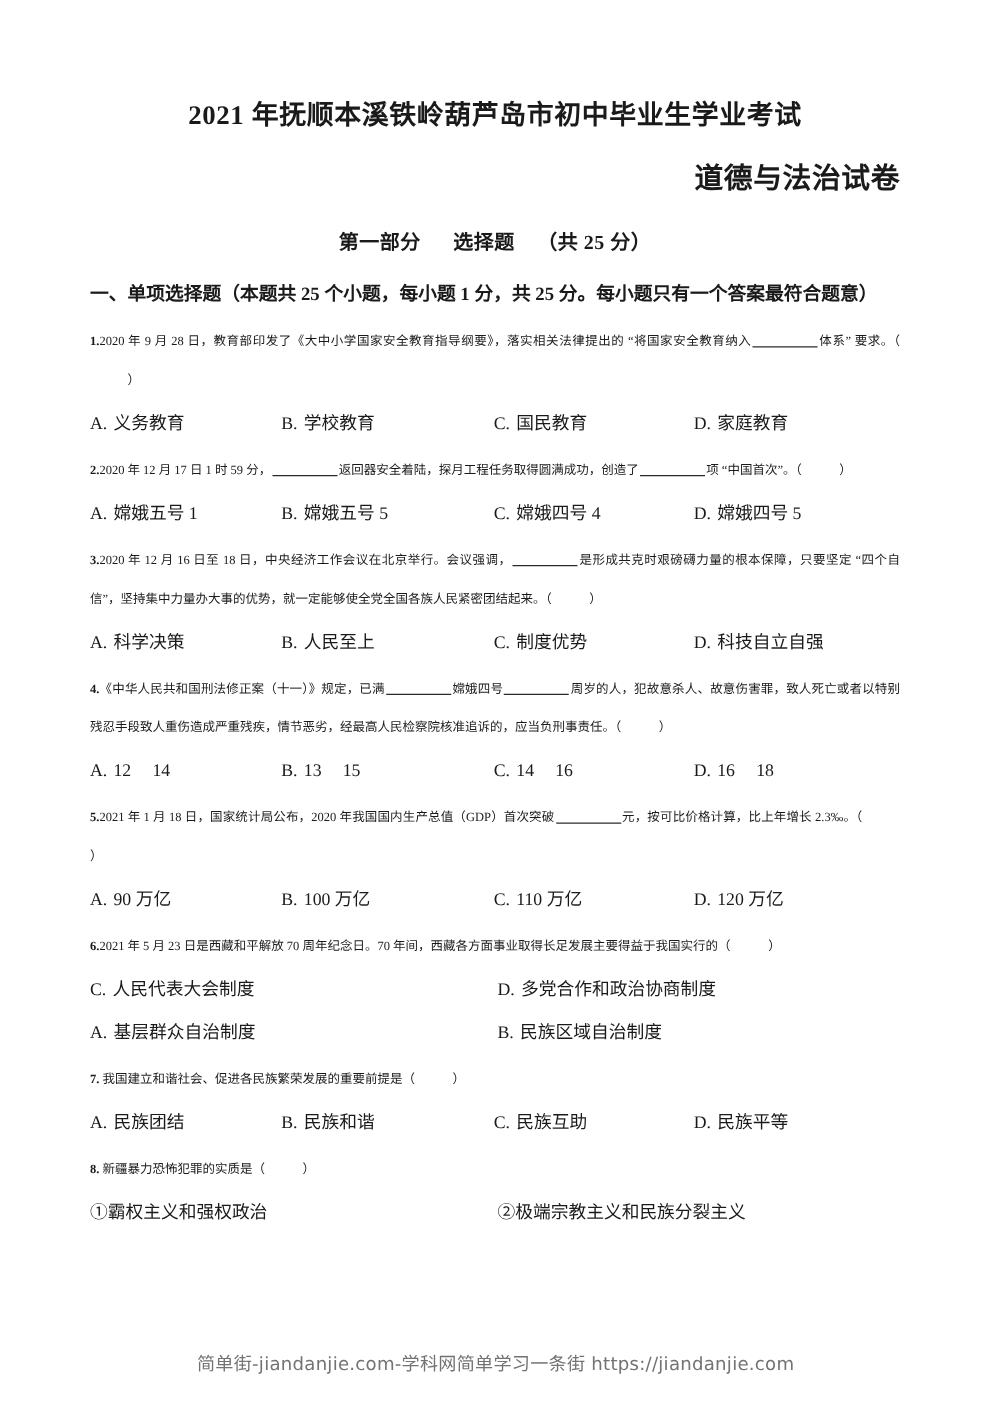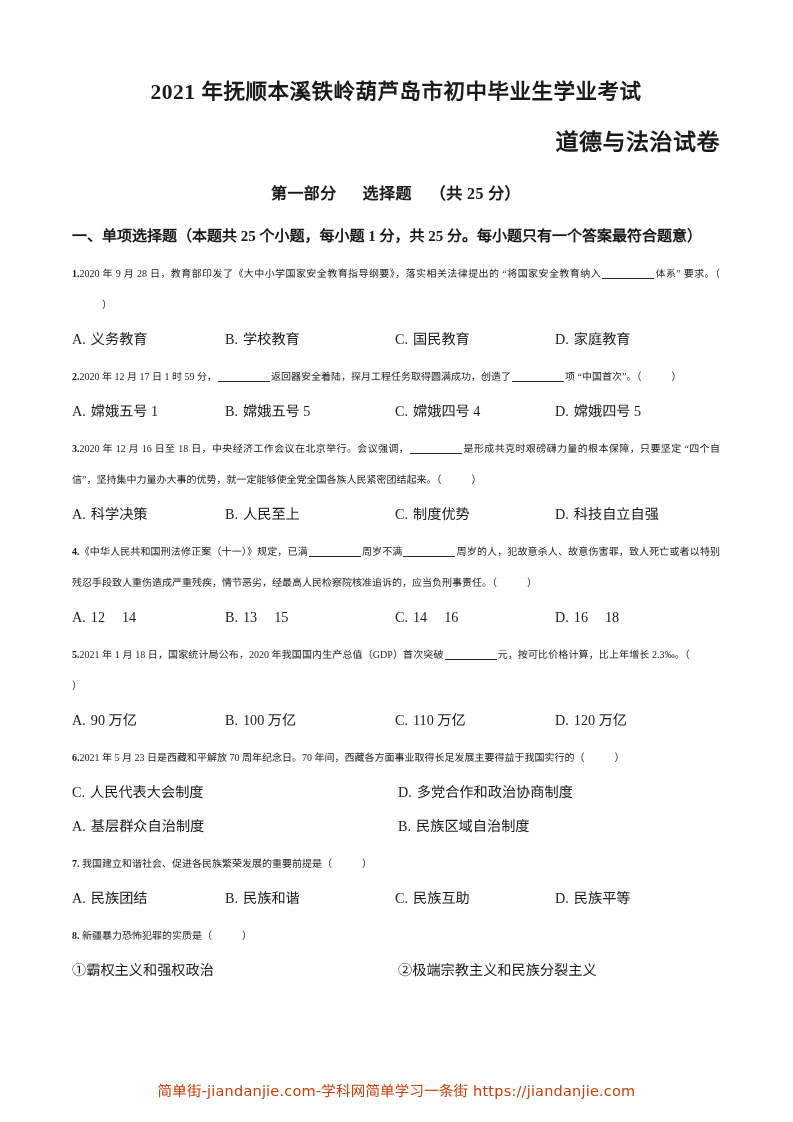--- a/index.html
+++ b/index.html
@@ -135,21 +135,21 @@
 
   
   .footer {
     position: absolute;
     left: 0;
     right: 0;
     bottom: 22px;
     text-align: center;
     font-family: "DejaVu Sans", "Liberation Sans", sans-serif;
     font-size: 14.5px;
-    color: #c2410c;
+    color: #737373;
     letter-spacing: 0.2px;
   }
 </style>
 </head>
 <body>
 
 <div class="page">
   <div class="content">
 
     <h1 class="doc-title">2021 年抚顺本溪铁岭葫芦岛市初中毕业生学业考试</h1>
@@ -185,21 +185,21 @@
       <span class="q-num">3.</span><span>2020 年 12 月 16 日至 18 日，中央经济工作会议在北京举行。会议强调，</span><span class="blank"></span><span>是形成共克时艰磅礴力量的根本保障，只要坚定 “四个自信”，坚持集中力量办大事的优势，就一定能够使全党全国各族人民紧密团结起来。（</span><span class="paren"></span><span>）</span>
     </p>
     <div class="opts-4">
       <span class="opt c0"><span class="optlabel">A.</span><span>科学决策</span></span>
       <span class="opt c1"><span class="optlabel">B.</span><span>人民至上</span></span>
       <span class="opt c2"><span class="optlabel">C.</span><span>制度优势</span></span>
       <span class="opt c3"><span class="optlabel">D.</span><span>科技自立自强</span></span>
     </div>
 
     <p class="q-stem">
-      <span class="q-num">4.</span><span>《中华人民共和国刑法修正案（十一）》规定，已满</span><span class="blank"></span><span>周岁不满</span><span class="blank"></span><span>周岁的人，犯故意杀人、故意伤害罪，致人死亡或者以特别残忍手段致人重伤造成严重残疾，情节恶劣，经最高人民检察院核准追诉的，应当负刑事责任。（</span><span class="paren"></span><span>）</span>
+      <span class="q-num">4.</span><span>《中华人民共和国刑法修正案（十一）》规定，已满</span><span class="blank"></span><span>嫦娥四号</span><span class="blank"></span><span>周岁的人，犯故意杀人、故意伤害罪，致人死亡或者以特别残忍手段致人重伤造成严重残疾，情节恶劣，经最高人民检察院核准追诉的，应当负刑事责任。（</span><span class="paren"></span><span>）</span>
     </p>
     <div class="opts-4">
       <span class="opt c0"><span class="optlabel">A.</span><span>12</span><span class="numgap"></span><span>14</span></span>
       <span class="opt c1"><span class="optlabel">B.</span><span>13</span><span class="numgap"></span><span>15</span></span>
       <span class="opt c2"><span class="optlabel">C.</span><span>14</span><span class="numgap"></span><span>16</span></span>
       <span class="opt c3"><span class="optlabel">D.</span><span>16</span><span class="numgap"></span><span>18</span></span>
     </div>
 
     <p class="q-stem">
       <span class="q-num">5.</span><span>2021 年 1 月 18 日，国家统计局公布，2020 年我国国内生产总值（GDP）首次突破</span><span class="blank"></span><span>元，按可比价格计算，比上年增长 2.3‰。（</span><span class="paren"></span><span>）</span>

